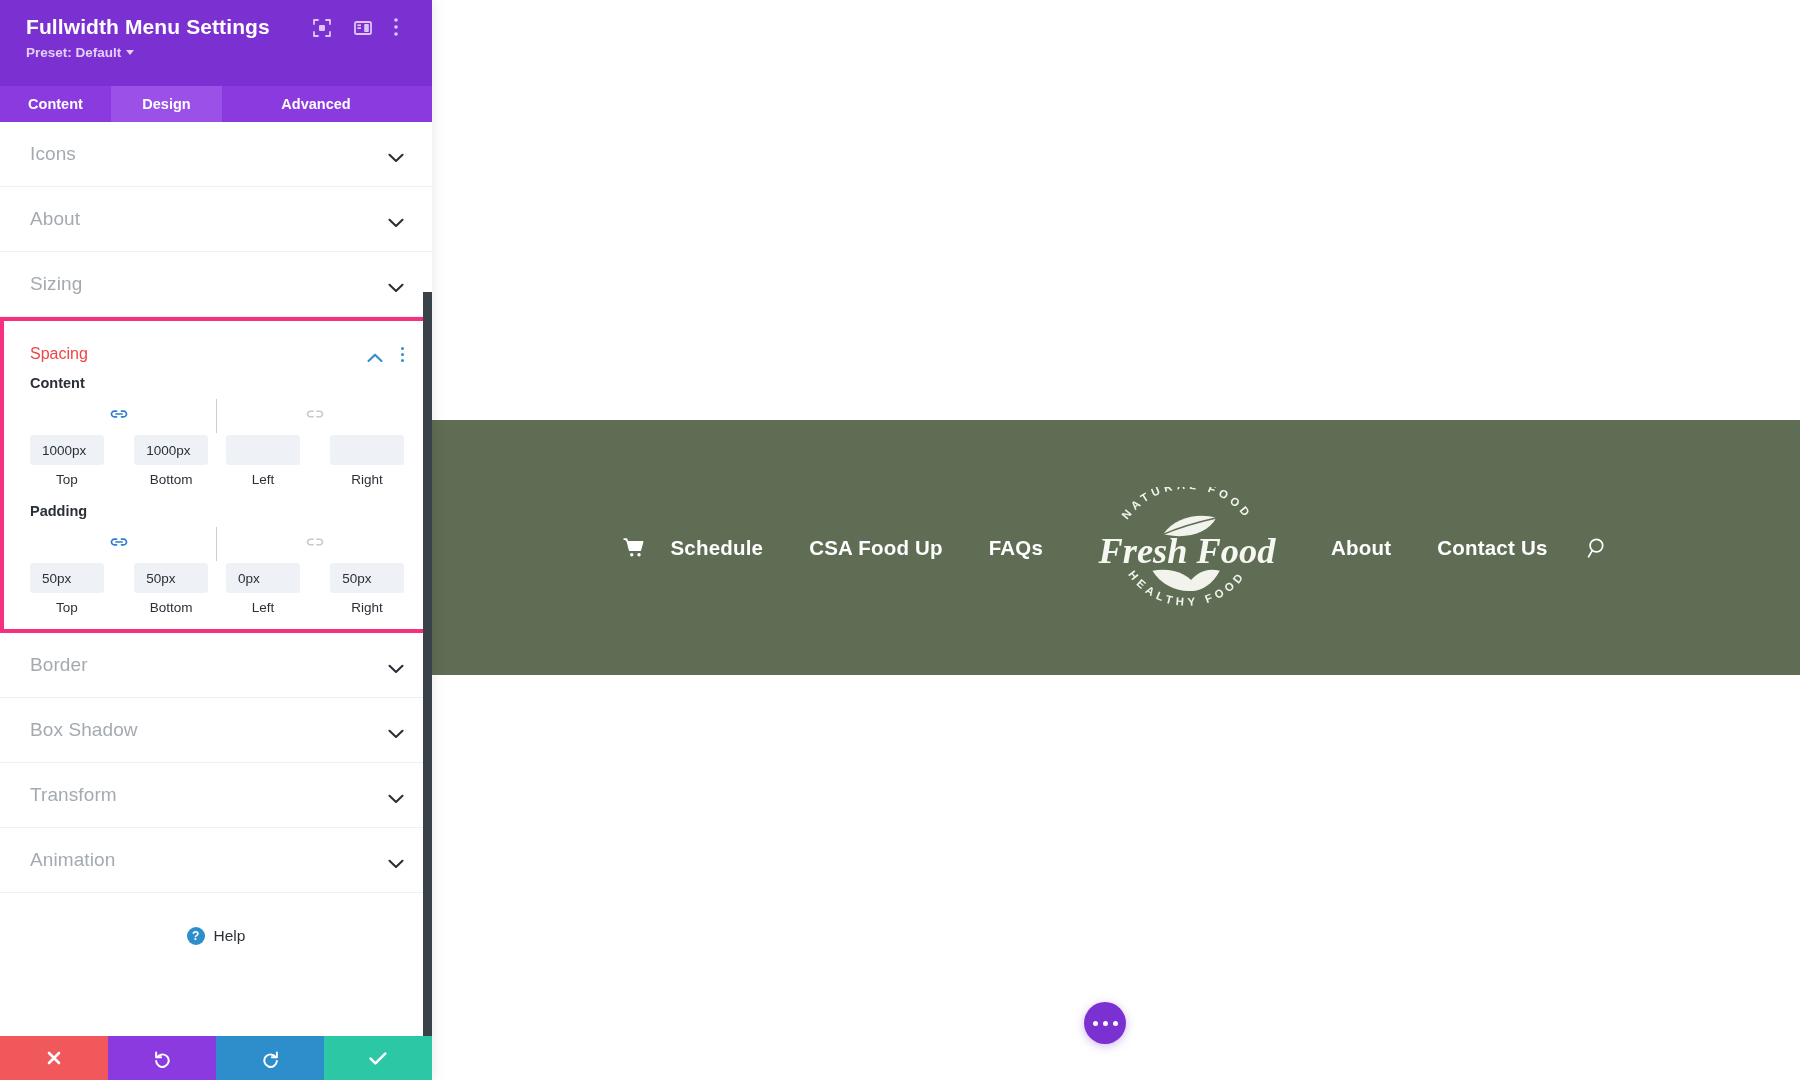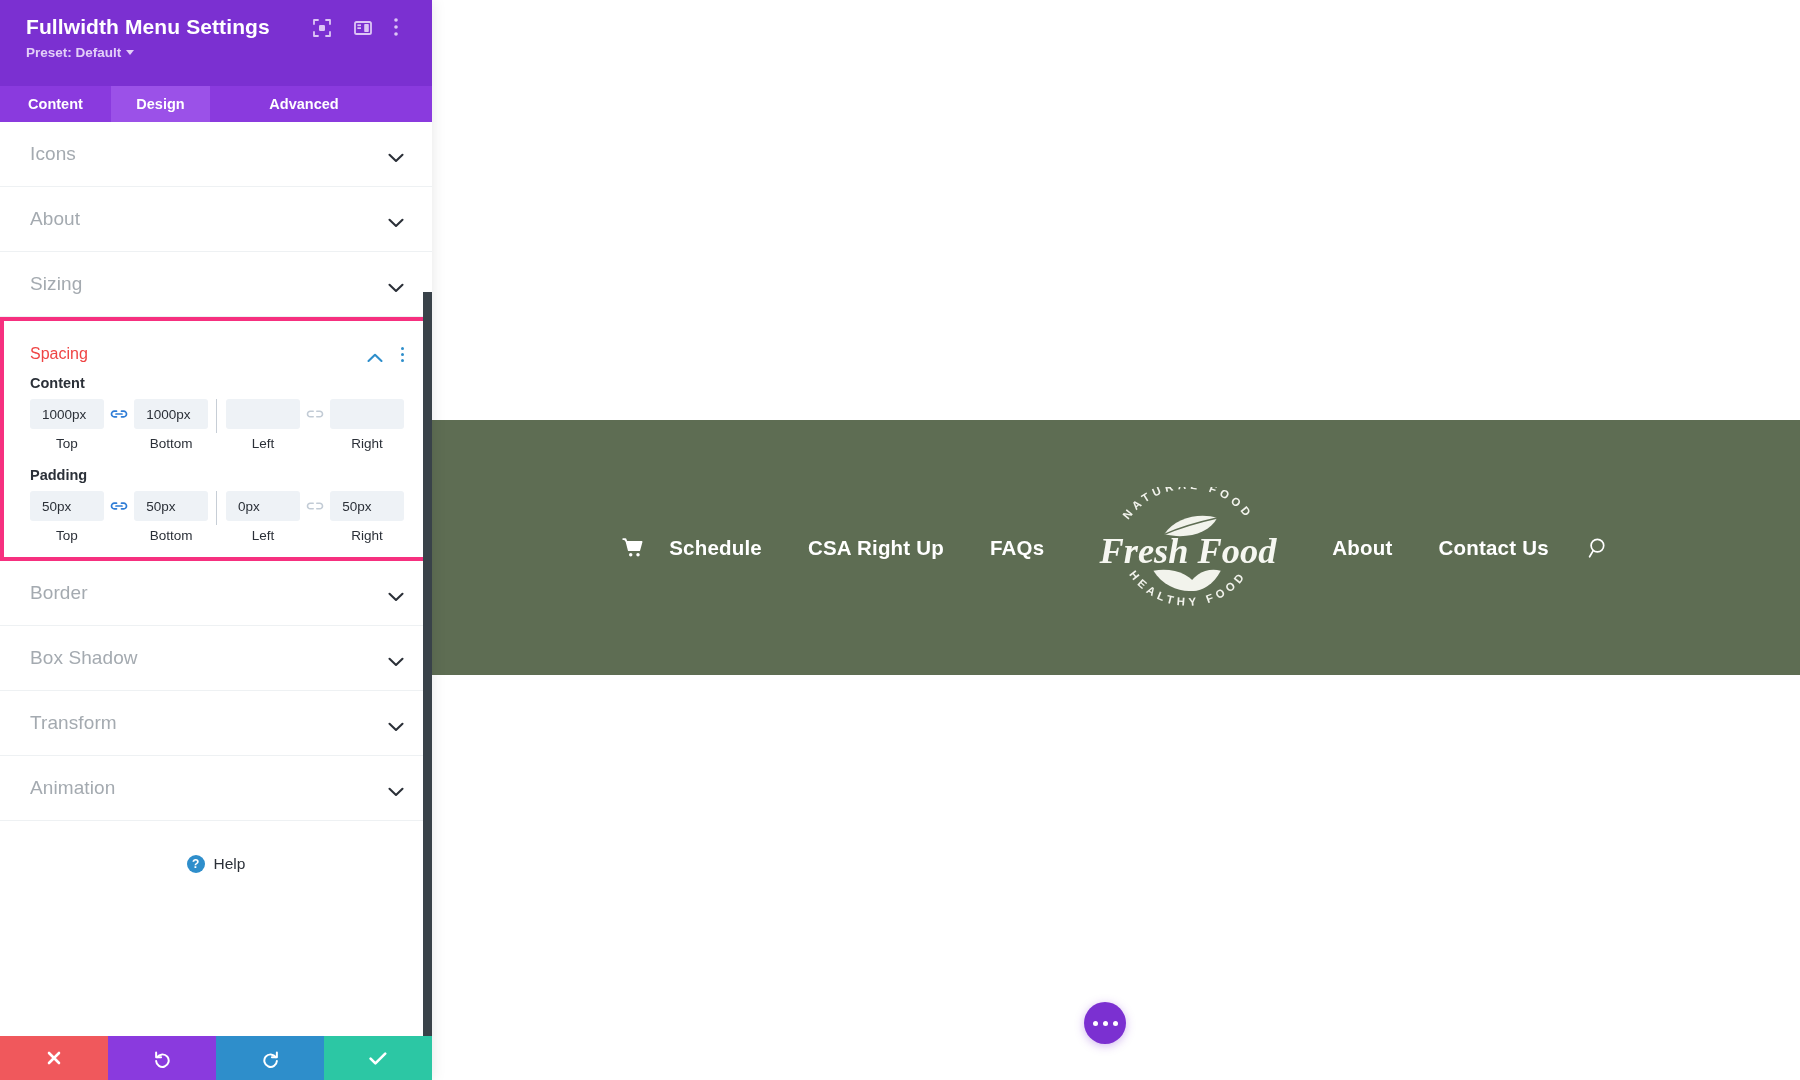--- a/index.html
+++ b/index.html
@@ -40,21 +40,21 @@
   .caret-dn { margin-left: 5px; width:0; height:0; border-left:4px solid transparent;
               border-right:4px solid transparent; border-top:5px solid #e3cff8; display:inline-block; }
 
   .tabs { display:flex; height: 36px; background:#8a3ade; }
   .tab {
     flex: 0 0 auto; display:flex; align-items:center; justify-content:center;
     color:#ffffff; font-size:14.5px; font-weight:700; cursor:pointer;
     background:#8a3ade;
   }
   .tab.t1 { width: 111px; }
-  .tab.t2 { width: 99px; background:#9b51e8; }
+  .tab.t2 { width: 111px; background:#9b51e8; }
   .tab.t3 { width: 188px; }
 
   .panel-body {
     flex: 1; position: relative; overflow: hidden; background:#fff;
   }
   .scroll-area { position:absolute; inset:0; }
 
   .acc-row {
     height: 65px; display:flex; align-items:center; justify-content:space-between;
     padding: 0 28px 0 30px; border-bottom: 1px solid #eef1f3; cursor: pointer;
@@ -76,21 +76,21 @@
   .spacing-title { color:#ef4444; font-size: 16px; font-weight: 400; }
   .spacing-head-icons { display:flex; align-items:center; gap:18px; }
   .chev-up { color:#2e8ecb; width:16px; height:10px; }
   .kebab { display:flex; flex-direction:column; gap:3px; cursor:pointer; }
   .kebab i { width:3px; height:3px; border-radius:50%; background:#2e8ecb; display:block; }
 
   .field-group { padding: 6px 24px 0 26px; }
   .group-label { font-size: 14.5px; color:#2b3038; font-weight:700; margin-bottom: 8px; }
 
   .inputs-row { display:flex; align-items:flex-start; }
-  .in-cell { width: 78px; }
+  .in-cell { width: 78px; margin-top: 36px; }
   .in-box {
     height: 30px; background:#eef2f6; border-radius: 3px;
     display:flex; align-items:center; padding-left: 12px;
     font-size: 13.5px; color:#2b3038; cursor: text;
   }
   .in-sub { text-align:center; font-size: 13.5px; color:#2b3038; margin-top: 7px; }
   .linkbtn { width:32px; display:flex; align-items:center; justify-content:center; height:30px; cursor:pointer; }
   .linkbtn svg { display:block; }
   .divider-v { width: 1px; height: 34px; background:#c7ced6; margin: 0 9px 0 8px; align-self:flex-start; }
 
@@ -156,21 +156,21 @@
 
         <span class="cart-icon">
           <svg width="22" height="20" viewBox="0 0 24 22" fill="none">
             <path d="M0.5 1.2h3.2l1.2 3m0 0 2.4 9.2h11.6l2.6-9.2H4.9Z" stroke="#fff" stroke-width="1.9" stroke-linejoin="round" fill="#fff"></path>
             <circle cx="9.5" cy="18.5" r="1.9" fill="#fff"></circle>
             <circle cx="17.5" cy="18.5" r="1.9" fill="#fff"></circle>
           </svg>
         </span>
 
         <span class="menu-link first">Schedule</span>
-        <span class="menu-link">CSA Right Up</span>
+        <span class="menu-link">CSA Food Up</span>
         <span class="menu-link">FAQs</span>
 
         <div class="brand">
           <svg viewBox="0 0 200 134" width="182" height="122">
             <defs>
               <path id="arcTop" d="M20,82 A 80,80 0 0 1 180,82" fill="none"></path>
               <path id="arcBot" d="M24,70 A 78,78 0 0 0 176,70" fill="none"></path>
             </defs>
             <text font-family="'Liberation Sans',sans-serif" font-size="12.5" font-weight="700" letter-spacing="4.6" fill="#f2f3ec">
               <textPath href="#arcTop" startOffset="50%" text-anchor="middle">NATURAL FOOD</textPath>

